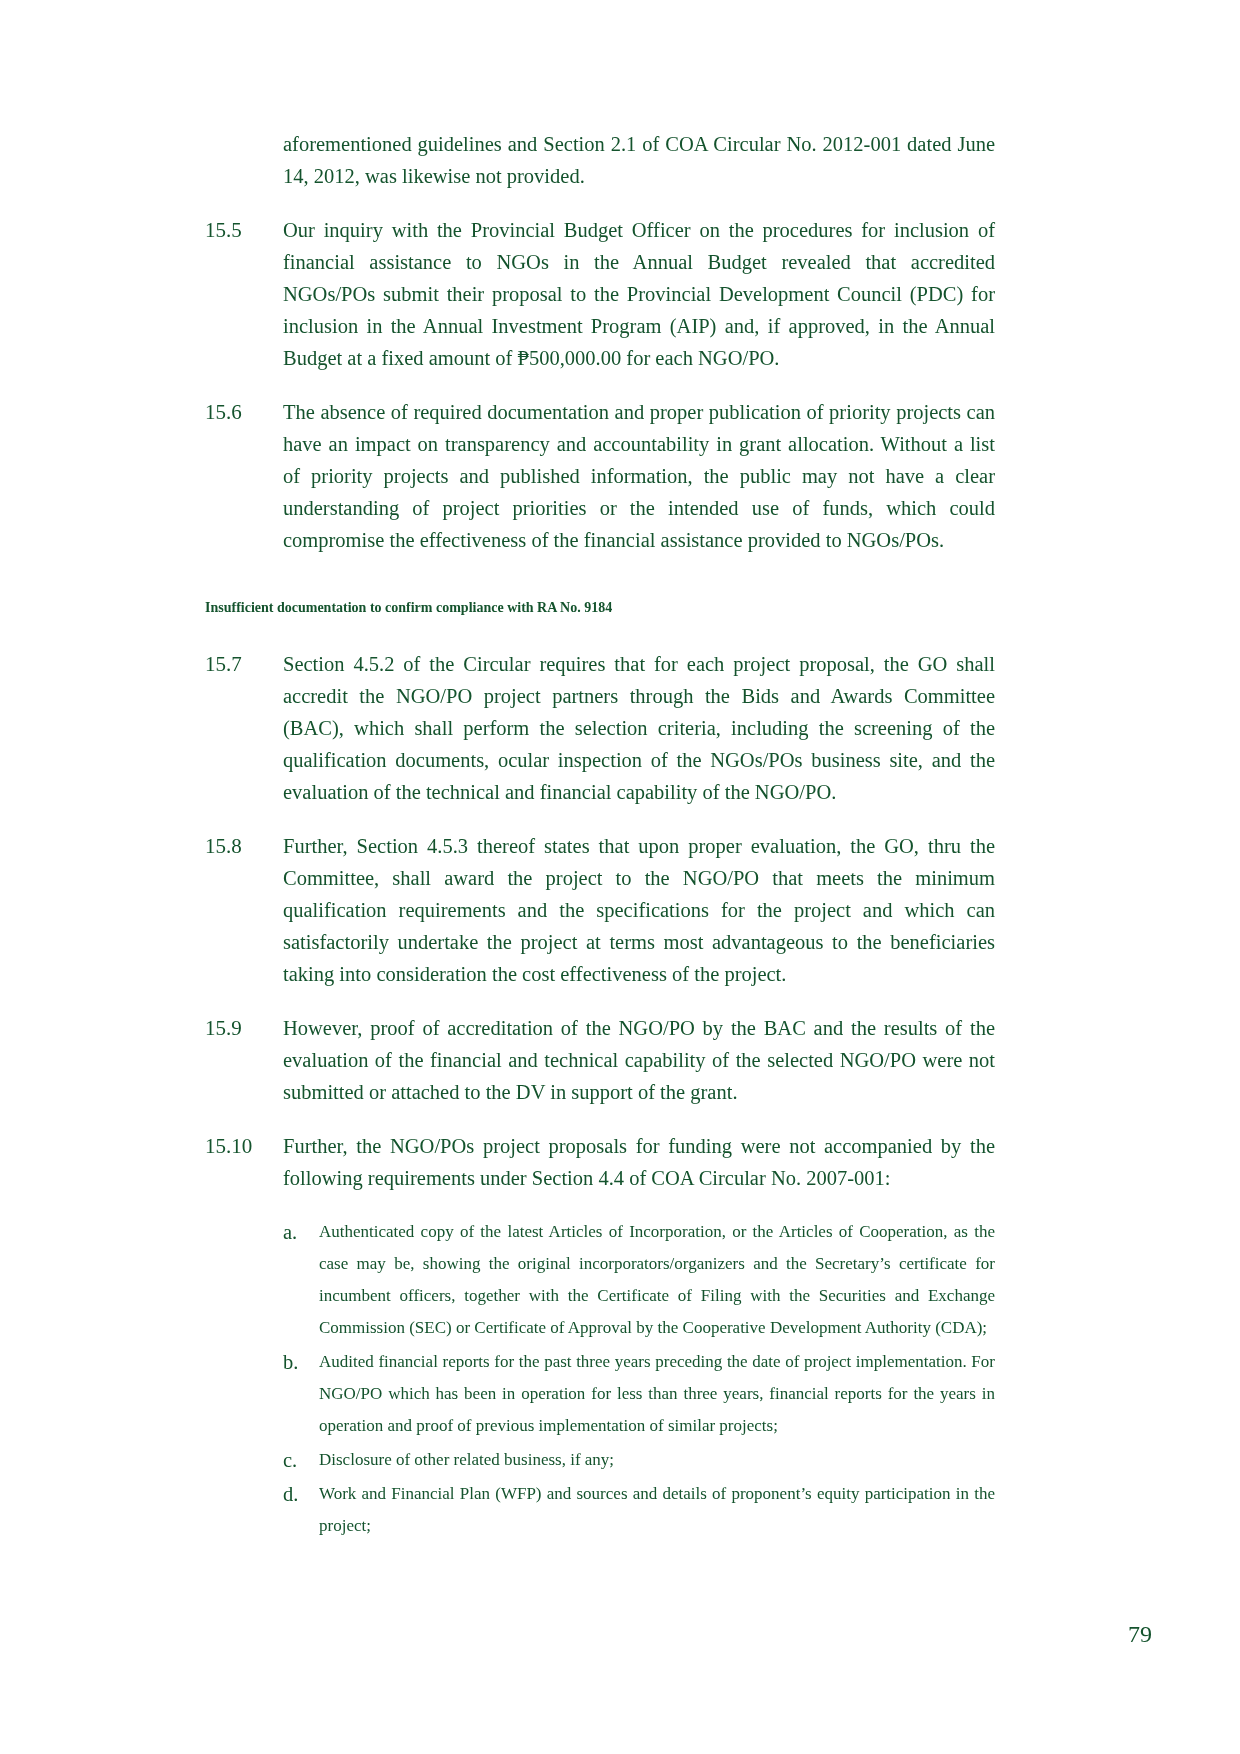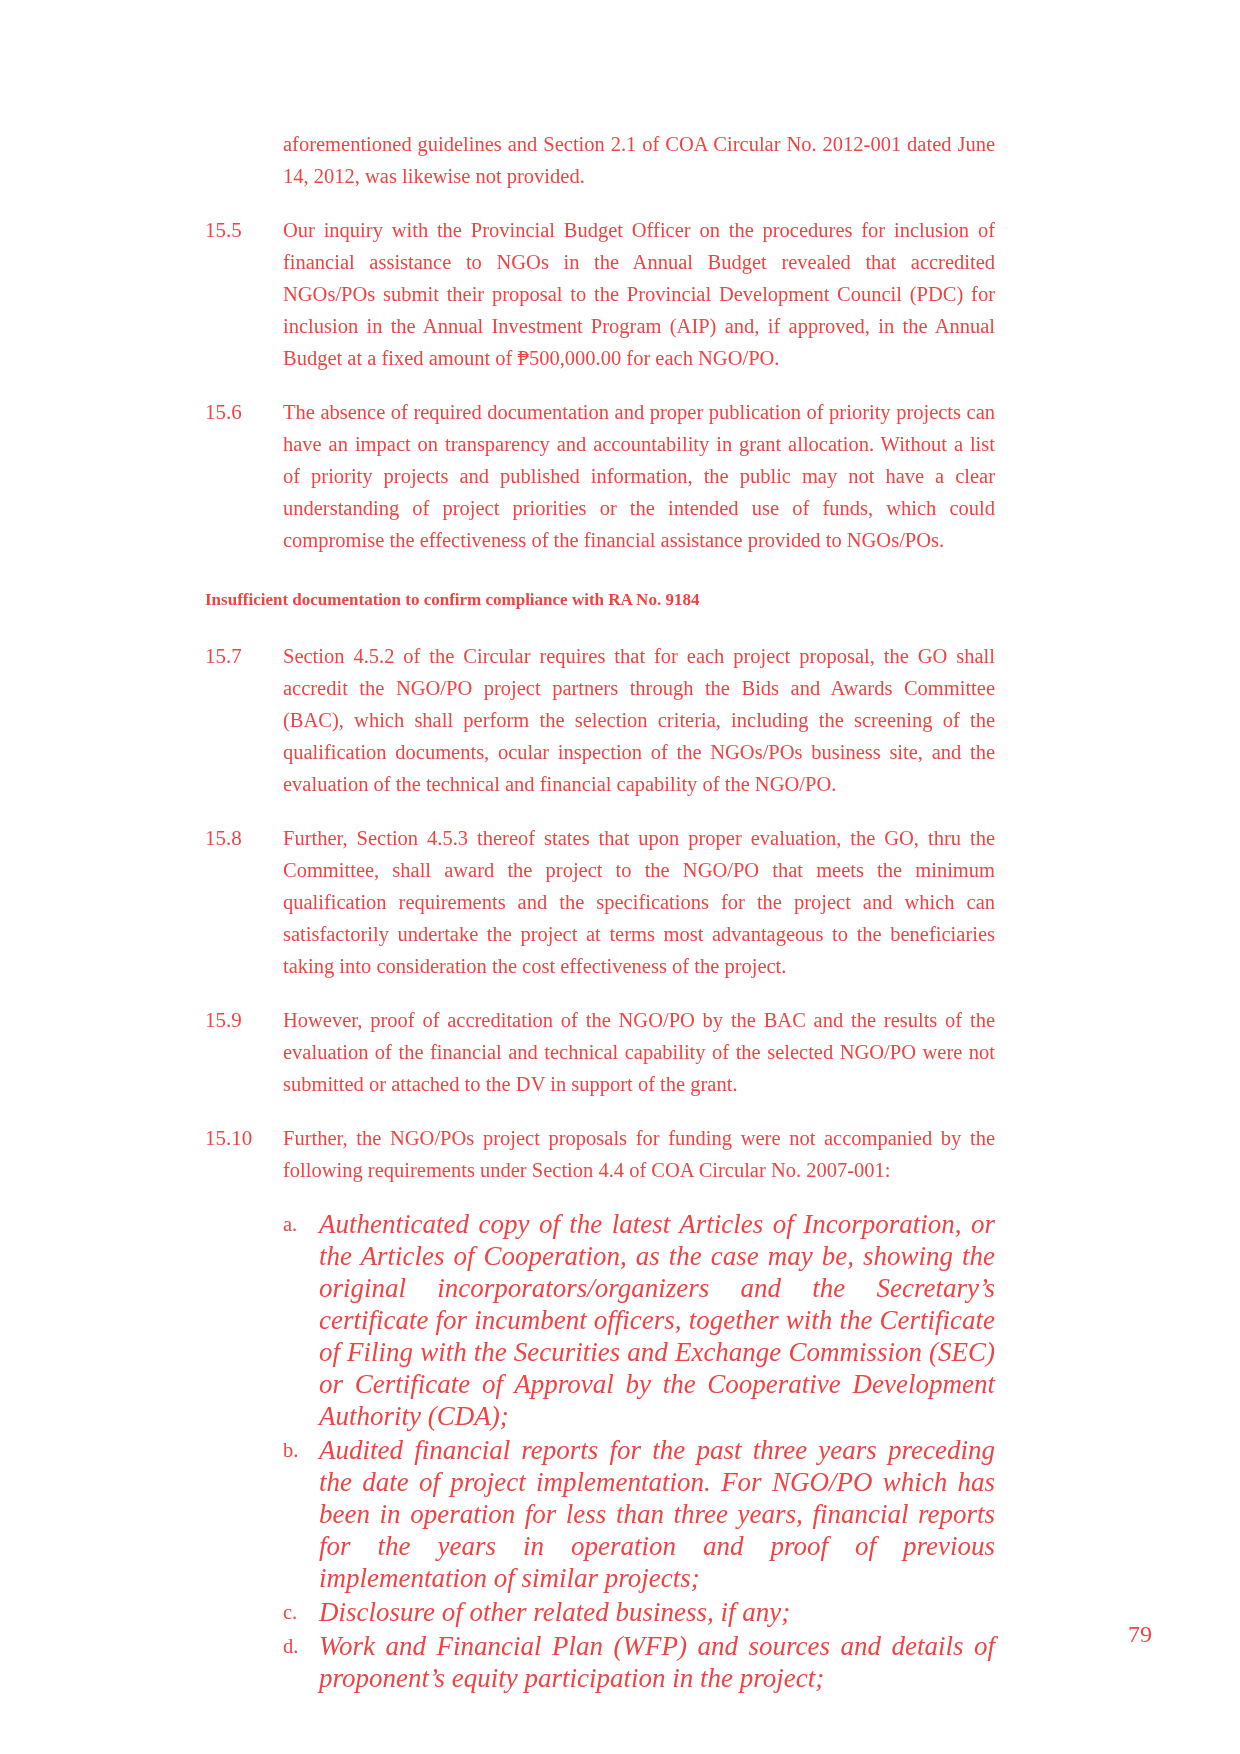--- a/index.html
+++ b/index.html
@@ -7,21 +7,21 @@
     padding: 0;
     background: #ffffff;
   }
   .page {
     position: relative;
     width: 1240px;
     height: 1754px;
     margin: 0 auto;
     background: #ffffff;
     font-family: "Liberation Serif", serif;
-    color: #ef4444;
+    color: #14532d;
     box-sizing: border-box;
   }
   .content {
     position: absolute;
     left: 205px;
     top: 128px;
     width: 790px;
   }
   .para {
     display: flex;
@@ -44,48 +44,47 @@
     text-align: justify;
     text-justify: inter-word;
   }
   .no-num {
     margin-left: 78px;
     font-size: 20.5px;
     line-height: 32px;
     text-align: justify;
   }
   .heading {
-    font-size: 17px;
+    font-size: 14px;
     line-height: 32px;
     font-weight: bold;
-    margin: 28px 0 24px 0;
+    margin: 36px 0 24px 0;
     text-align: left;
   }
   .sublist {
     margin-left: 78px;
     margin-top: 22px;
   }
   .sub-item {
     display: flex;
     align-items: flex-start;
     margin-bottom: 2px;
   }
   .sub-letter {
     width: 36px;
     flex: 0 0 36px;
     font-size: 20.5px;
     line-height: 32px;
   }
   .sub-text {
     flex: 1;
-    font-size: 27px;
+    font-size: 17px;
     line-height: 32px;
     text-align: justify;
     text-justify: inter-word;
-    font-style: italic;
   }
   .sub-text.nojust {
     text-align: left;
   }
   .page-number {
     position: absolute;
     right: 88px;
     bottom: 108px;
     font-size: 24px;
     line-height: 24px;

